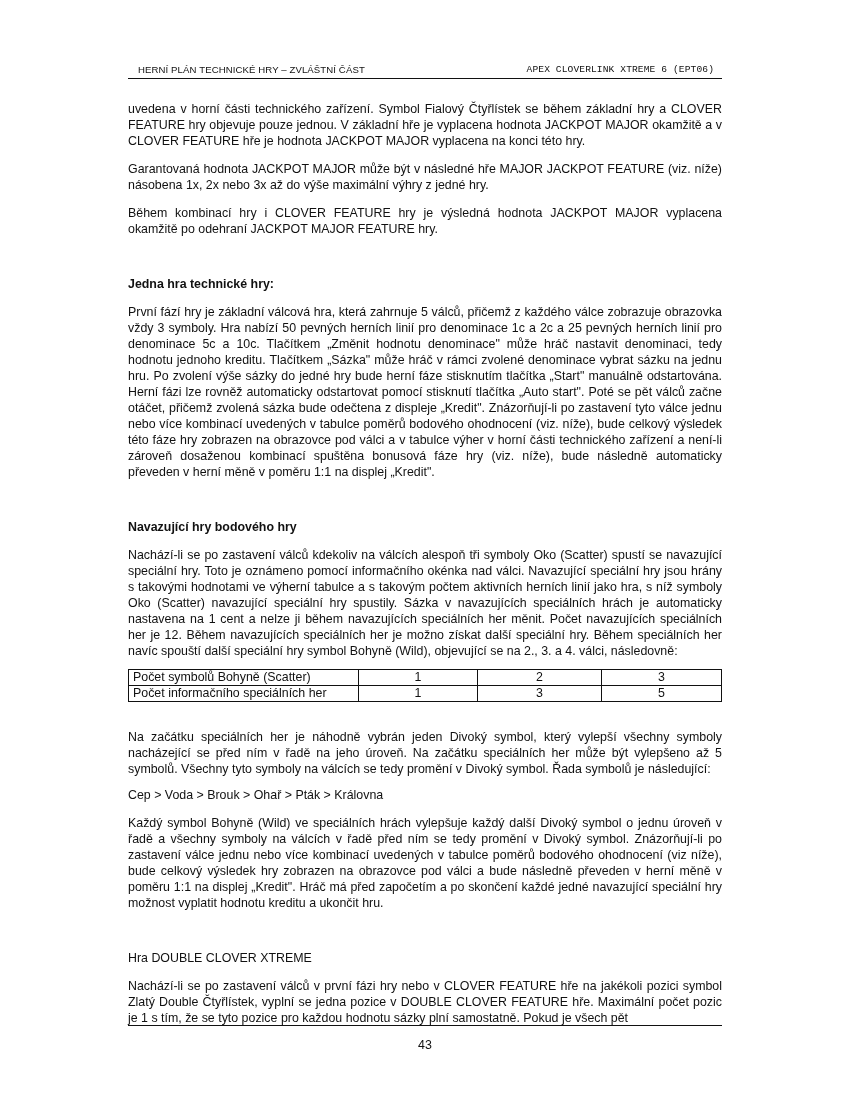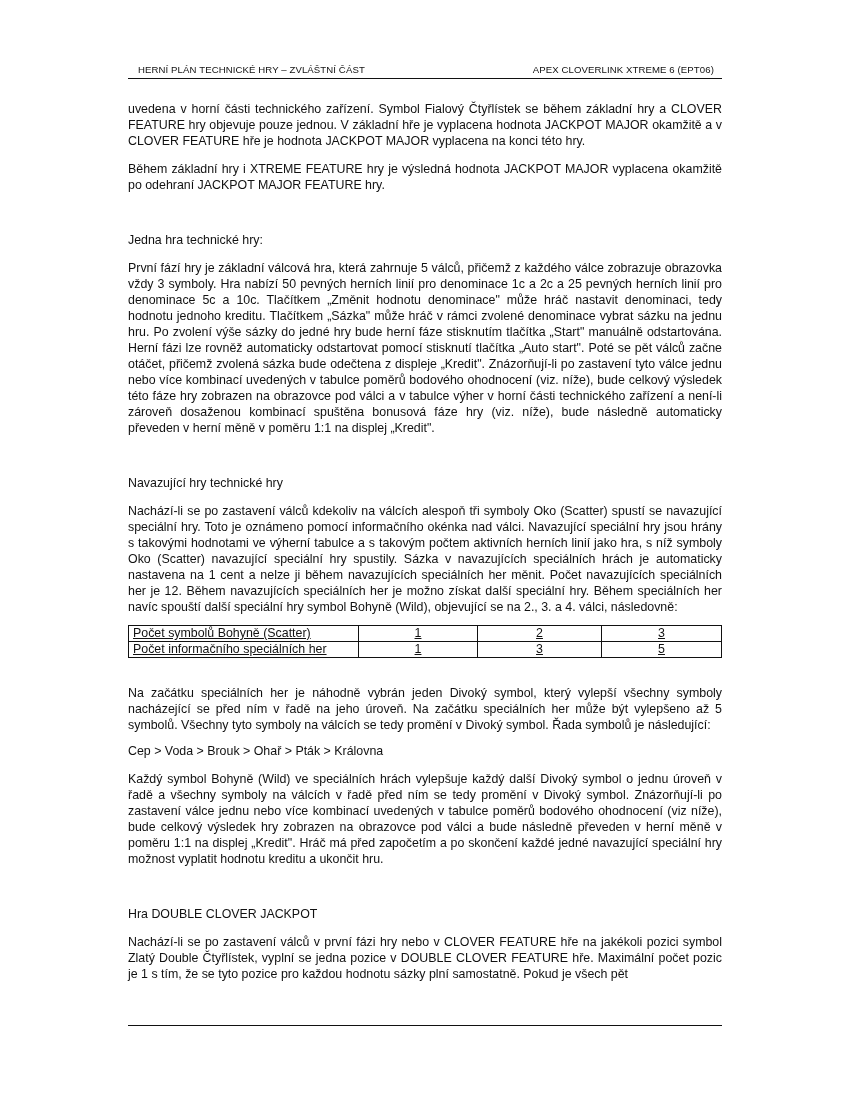--- a/index.html
+++ b/index.html
@@ -2,31 +2,31 @@
 <html><head>
 <meta charset="utf-8">
 <style>
   html, body { margin: 0; padding: 0; background: #ffffff; }
   body { width: 850px; height: 1100px; position: relative; overflow: hidden;
          font-family: "Liberation Sans", sans-serif; color: #111; }
   .page { position: absolute; left: 0; top: 0; width: 850px; height: 1100px; }
   .header { position: absolute; left: 128px; top: 62px; width: 594px; height: 16px;
             font-size: 9.6px; letter-spacing: 0.1px; }
   .header .left { position: absolute; left: 10px; top: 2px; }
-  .header .right { position: absolute; right: 8px; top: 2px; }
+  .header .right { position: absolute; right: 8px; top: 2px; font-family: Liberation Mono, monospace; }
   .header-rule { position: absolute; left: 128px; top: 78px; width: 594px; height: 0;
                  border-top: 1.5px solid #111; }
   .content { position: absolute; left: 128px; top: 89px; width: 594px;
              font-size: 12.4px; line-height: 16px; }
   p { margin: 12px 0 10px 0; text-align: justify; }
-  h3 { margin: 0 0 10px 0; font-size: 12.4px; font-weight: normal; line-height: 16px; }
+  h3 { margin: 0 0 10px 0; font-size: 12.4px; font-weight: bold; line-height: 16px; }
   .h-plain { font-weight: normal; }
   .gap { height: 29px; }
   table.bohyne { border-collapse: collapse; width: 594px; margin: 2px 0 27px 0;
-                 font-size: 12.4px; text-decoration: underline; }
+                 font-size: 12.4px; }
   table.bohyne td { border: 1px solid #111; padding: 0 4px; height: 15px; line-height: 15px; }
   table.bohyne td.lbl { width: 221px; text-align: left; }
   table.bohyne td.v1 { width: 110px; text-align: center; }
   table.bohyne td.v2 { width: 115px; text-align: center; }
   table.bohyne td.v3 { text-align: center; }
   .centered { text-align: left; margin: 0 0 10px 0; }
   .footer-rule { position: absolute; left: 128px; top: 1025px; width: 594px; height: 0;
                  border-top: 1.5px solid #111; }
   .page-number { position: absolute; left: 128px; top: 1038px; width: 594px;
                  text-align: center; font-size: 12.4px; }
@@ -37,30 +37,31 @@
 <div class="page">
 
   <div class="header">
     <span class="left">HERNÍ PLÁN TECHNICKÉ HRY – ZVLÁŠTNÍ ČÁST</span>
     <span class="right">APEX CLOVERLINK XTREME 6 (EPT06)</span>
   </div>
   <div class="header-rule"></div>
 
   <div class="content">
     <p>uvedena v horní části technického zařízení. Symbol Fialový Čtyřlístek se během základní hry a CLOVER FEATURE hry objevuje pouze jednou. V základní hře je vyplacena hodnota JACKPOT MAJOR okamžitě a v CLOVER FEATURE hře je hodnota JACKPOT MAJOR vyplacena na konci této hry.</p>
-    <p>Během základní hry i XTREME FEATURE hry je výsledná hodnota JACKPOT MAJOR vyplacena okamžitě po odehraní JACKPOT MAJOR FEATURE hry.</p>
+    <p>Garantovaná hodnota JACKPOT MAJOR může být v následné hře MAJOR JACKPOT FEATURE (viz. níže) násobena 1x, 2x nebo 3x až do výše maximální výhry z jedné hry.</p>
+    <p>Během kombinací hry i CLOVER FEATURE hry je výsledná hodnota JACKPOT MAJOR vyplacena okamžitě po odehraní JACKPOT MAJOR FEATURE hry.</p>
 
     <div class="gap"></div>
 
     <h3>Jedna hra technické hry:</h3>
     <p>První fází hry je základní válcová hra, která zahrnuje 5 válců, přičemž z každého válce zobrazuje obrazovka vždy 3 symboly. Hra nabízí 50 pevných herních linií pro denominace 1c a 2c a 25 pevných herních linií pro denominace 5c a 10c. Tlačítkem „Změnit hodnotu denominace" může hráč nastavit denominaci, tedy hodnotu jednoho kreditu. Tlačítkem „Sázka" může hráč v rámci zvolené denominace vybrat sázku na jednu hru. Po zvolení výše sázky do jedné hry bude herní fáze stisknutím tlačítka „Start" manuálně odstartována. Herní fázi lze rovněž automaticky odstartovat pomocí stisknutí tlačítka „Auto start". Poté se pět válců začne otáčet, přičemž zvolená sázka bude odečtena z displeje „Kredit". Znázorňují-li po zastavení tyto válce jednu nebo více kombinací uvedených v tabulce poměrů bodového ohodnocení (viz. níže), bude celkový výsledek této fáze hry zobrazen na obrazovce pod válci a v tabulce výher v horní části technického zařízení a není-li zároveň dosaženou kombinací spuštěna bonusová fáze hry (viz. níže), bude následně automaticky převeden v herní měně v poměru 1:1 na displej „Kredit".</p>
 
     <div class="gap"></div>
 
-    <h3>Navazující hry technické hry</h3>
+    <h3>Navazující hry bodového hry</h3>
     <p>Nachází-li se po zastavení válců kdekoliv na válcích alespoň tři symboly Oko (Scatter) spustí se navazující speciální hry. Toto je oznámeno pomocí informačního okénka nad válci. Navazující speciální hry jsou hrány s takovými hodnotami ve výherní tabulce a s takovým počtem aktivních herních linií jako hra, s níž symboly Oko (Scatter) navazující speciální hry spustily. Sázka v navazujících speciálních hrách je automaticky nastavena na 1 cent a nelze ji během navazujících speciálních her měnit. Počet navazujících speciálních her je 12. Během navazujících speciálních her je možno získat další speciální hry. Během speciálních her navíc spouští další speciální hry symbol Bohyně (Wild), objevující se na 2., 3. a 4. válci, následovně:</p>
 
     <table class="bohyne">
       <tbody>
         <tr>
           <td class="lbl">Počet symbolů Bohyně (Scatter)</td>
           <td class="v1">1</td>
           <td class="v2">2</td>
           <td class="v3">3</td>
         </tr>
@@ -72,18 +73,19 @@
         </tr>
       </tbody>
     </table>
 
     <p>Na začátku speciálních her je náhodně vybrán jeden Divoký symbol, který vylepší všechny symboly nacházející se před ním v řadě na jeho úroveň. Na začátku speciálních her může být vylepšeno až 5 symbolů. Všechny tyto symboly na válcích se tedy promění v Divoký symbol. Řada symbolů je následující:</p>
     <p class="centered">Cep &gt; Voda &gt; Brouk &gt; Ohař &gt; Pták &gt; Královna</p>
     <p>Každý symbol Bohyně (Wild) ve speciálních hrách vylepšuje každý další Divoký symbol o jednu úroveň v řadě a všechny symboly na válcích v řadě před ním se tedy promění v Divoký symbol. Znázorňují-li po zastavení válce jednu nebo více kombinací uvedených v tabulce poměrů bodového ohodnocení (viz níže), bude celkový výsledek hry zobrazen na obrazovce pod válci a bude následně převeden v herní měně v poměru 1:1 na displej „Kredit". Hráč má před započetím a po skončení každé jedné navazující speciální hry možnost vyplatit hodnotu kreditu a ukončit hru.</p>
 
     <div class="gap"></div>
 
-    <h3 class="h-plain">Hra DOUBLE CLOVER JACKPOT</h3>
+    <h3 class="h-plain">Hra DOUBLE CLOVER XTREME</h3>
     <p>Nachází-li se po zastavení válců v první fázi hry nebo v CLOVER FEATURE hře na jakékoli pozici symbol Zlatý Double Čtyřlístek, vyplní se jedna pozice v DOUBLE CLOVER FEATURE hře. Maximální počet pozic je 1 s tím, že se tyto pozice pro každou hodnotu sázky plní samostatně. Pokud je všech pět</p>
   </div>
 
   <div class="footer-rule"></div>
+  <div class="page-number">43</div>
 </div>
 
 </body></html>

